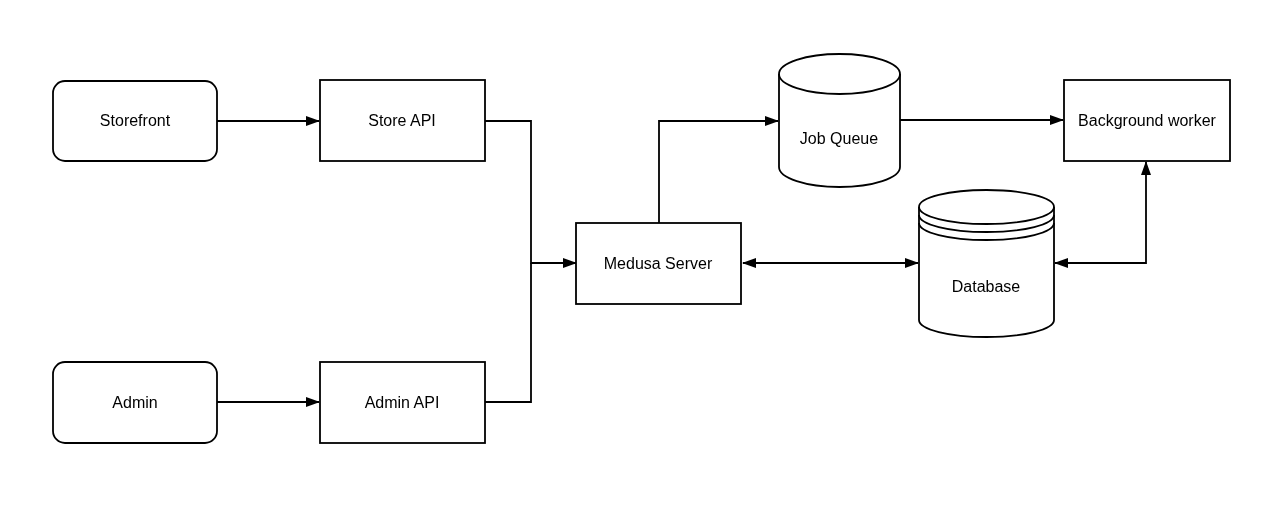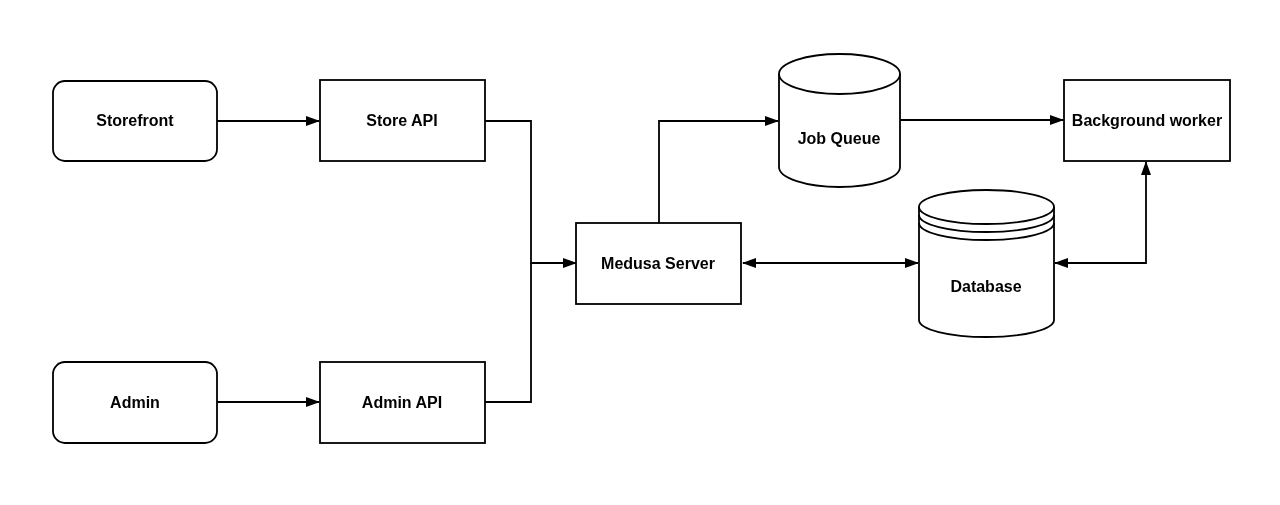--- a/index.html
+++ b/index.html
@@ -9,21 +9,20 @@
     width: 1280px;
     height: 505px;
     overflow: hidden;
     font-family: "Liberation Sans", sans-serif;
   }
   .canvas {
     position: relative;
     width: 1280px;
     height: 505px;
     background: #ffffff;
-    font-weight: bold;
   }
   svg text {
     font-family: "Liberation Sans", sans-serif;
     font-size: 16px;
     fill: #000000;
   }
   svg .shape {
     fill: #ffffff;
     stroke: #000000;
     stroke-width: 1.8;

